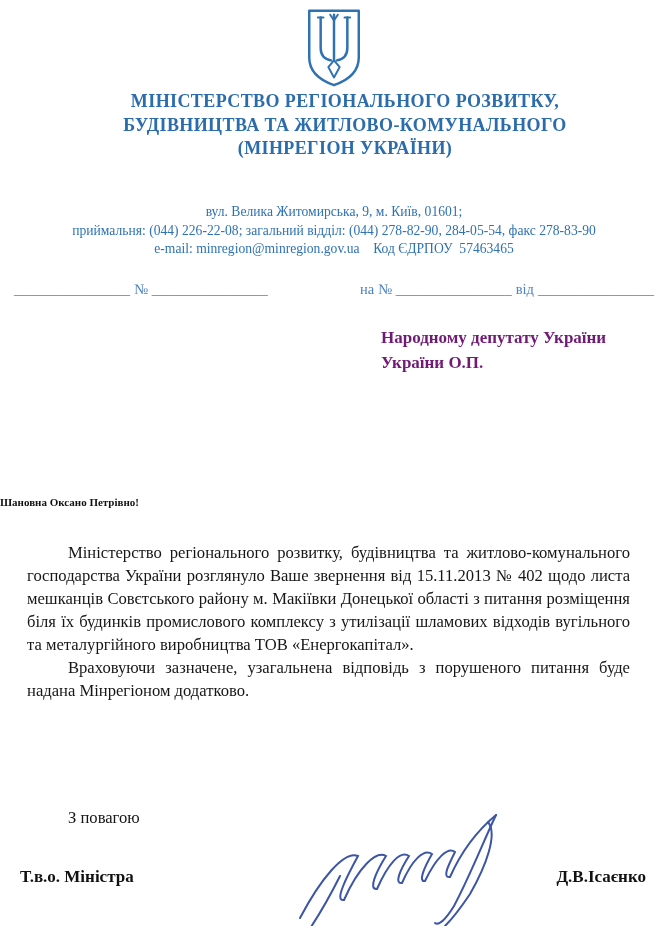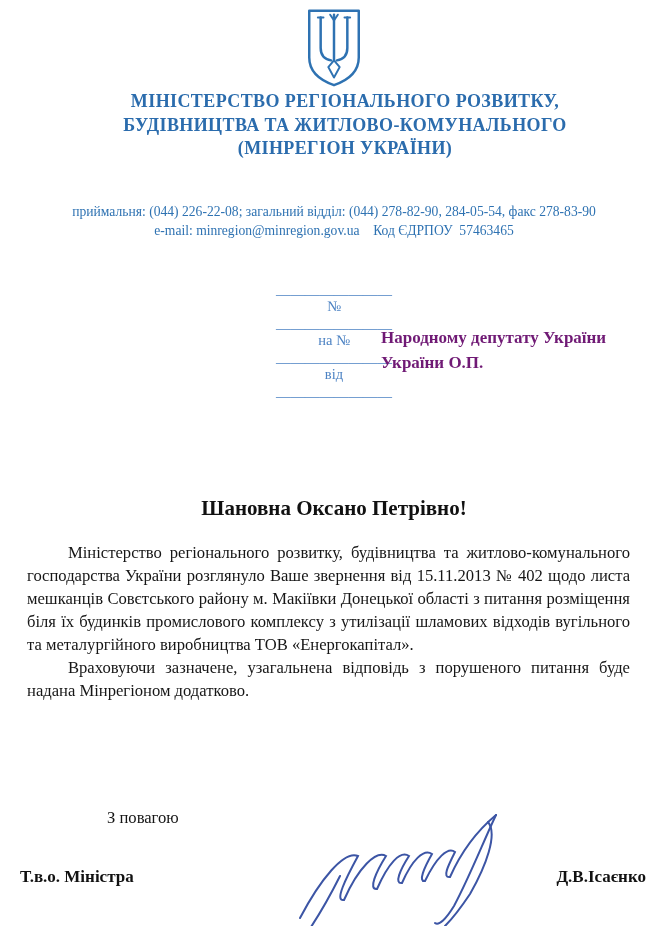--- a/index.html
+++ b/index.html
@@ -18,45 +18,44 @@
   }
   
   .address {
     position:absolute; top:203px; left:0; width:100%;
     text-align:center; color:#2e72b2; font-size:13.6px; line-height:18.5px;
   }
   .address .email-line { white-space:pre; }
   
   .refline {
     position:absolute; top:281px; left:14px; right:14px;
-    color:#4c82c3; font-size:14.5px; display:flex; align-items:center;
+    color:#4c82c3; font-size:14.5px; display:flex; align-items:flex-end;
     white-space:nowrap;
-    flex-direction:column;
   }
   .refline .grp { display:inline-block; }
   .refline .gap { flex:1; }
   .refline .lbl { margin:0 4px; }
   
   .recipient {
     position:absolute; top:325px; left:381px;
     font-weight:bold; font-size:17px; line-height:25px; color:#701a75;
   }
   
   .salutation {
     position:absolute; top:496px; left:0; width:100%;
-    text-align:center; font-weight:bold; font-size:21px; color:#111;
+    font-weight:bold; font-size:11px; color:#111;
   }
   
   .body-text {
     position:absolute; top:541px; left:27px; right:38px;
     font-size:16.6px; line-height:23px; text-align:justify; color:#161616;
   }
   .body-text p { margin:0; text-indent:41px; }
   
-  .regards { position:absolute; top:808px; left:68px; font-size:16.6px; color:#161616;margin-left:39px; }
+  .regards { position:absolute; top:808px; left:68px; font-size:16.6px; color:#161616; }
   .position-title { position:absolute; top:867px; left:20px; font-weight:bold; font-size:17px; color:#111; }
   .signer-name { position:absolute; top:867px; right:22px; font-weight:bold; font-size:17px; color:#111; }
   .signature { position:absolute; top:806px; left:292px; width:232px; height:124px; }
 </style>
 </head>
 <body>
 
 <div class="page">
 
   <svg class="emblem" viewBox="0 0 60 84" fill="none" stroke="#2e72b2" stroke-width="2.6" stroke-linecap="round" stroke-linejoin="round">
@@ -69,20 +68,21 @@
     <path d="M13,10 L19,10 M41,10 L47,10" stroke-width="2"></path>
   </svg>
 
   <div class="title">
     <div>МІНІСТЕРСТВО РЕГІОНАЛЬНОГО РОЗВИТКУ,</div>
     <div>БУДІВНИЦТВА ТА ЖИТЛОВО-КОМУНАЛЬНОГО</div>
     <div>(МІНРЕГІОН УКРАЇНИ)</div>
   </div>
 
   <div class="address">
+    <div>вул. Велика Житомирська, 9,  м. Київ,  01601;</div>
     <div>приймальня: (044) 226-22-08; загальний відділ: (044) 278-82-90, 284-05-54, факс 278-83-90</div>
     <div class="email-line">e-mail: minregion@minregion.gov.ua    Код ЄДРПОУ  57463465</div>
   </div>
 
   <div class="refline">
     <span class="grp">________________</span>
     <span class="lbl">№</span>
     <span class="grp">________________</span>
     <span class="gap"></span>
     <span class="lbl">на №</span>

